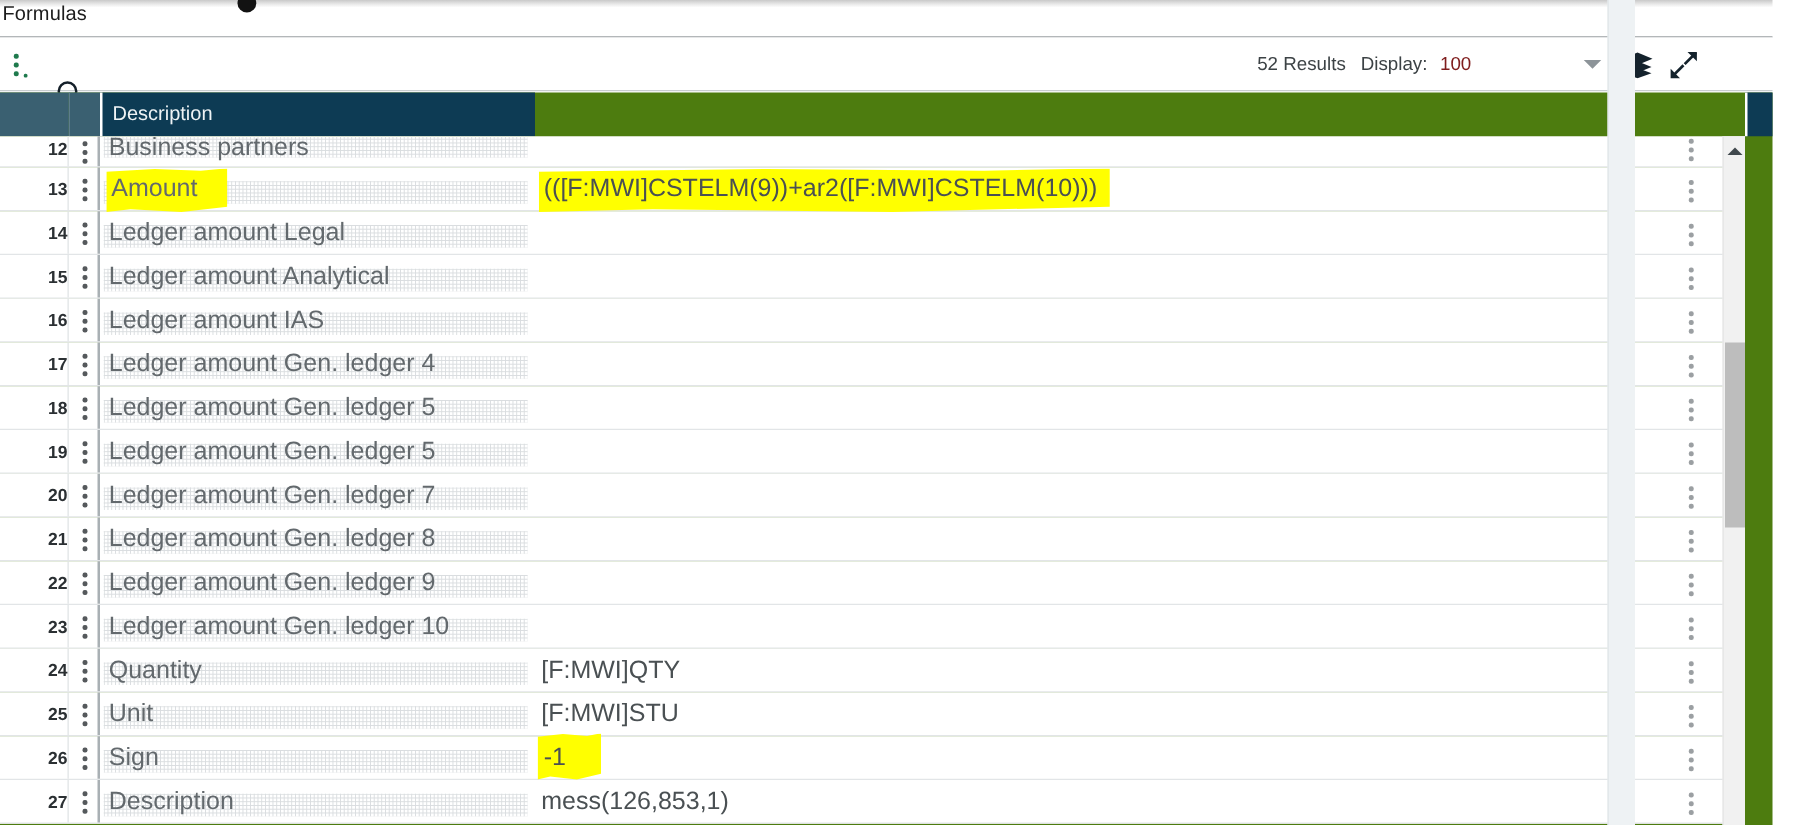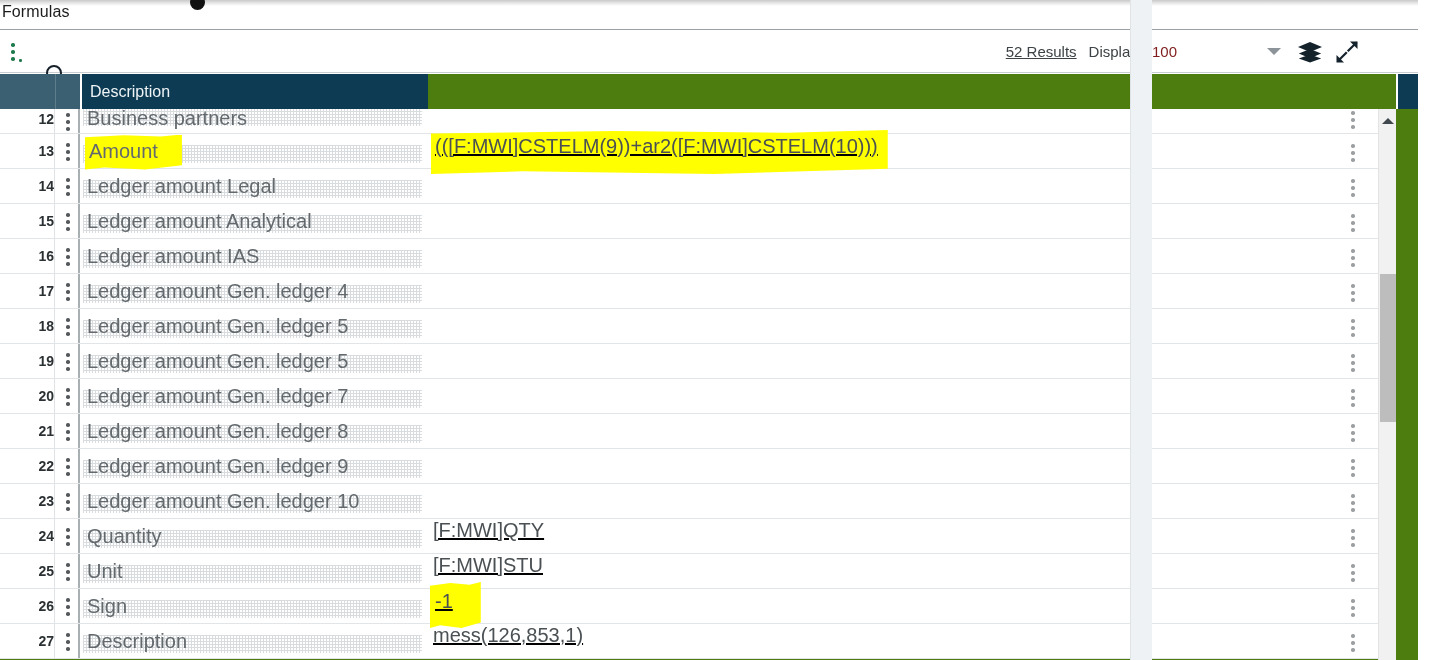--- a/index.html
+++ b/index.html
@@ -6,21 +6,21 @@
   html, body {
     margin: 0; padding: 0;
     width: 1440px; height: 660px;
     overflow: hidden;
     background: #ffffff;
     font-family: "Liberation Sans", sans-serif;
   }
 
   #app {
     position: relative;
-    width: 1152px; height: 660px;
+    width: 1308px; height: 660px;
     background: #ffffff;
   }
 
   
   .right-gutter {
     position: absolute; top: 0; right: 0;
     width: 22px; height: 660px;
     background: #eef2f4;
     border-left: 1px solid #dfe5e7;
   }
@@ -81,21 +81,21 @@
     width: 24px; height: 24px;
     cursor: pointer;
   }
 
   .tb-right {
     position: absolute; right: 55px; top: 0;
     height: 43px;
     display: flex; align-items: center; gap: 0;
   }
   .tb-results {
-    font-size: 15px; color: #3c4245; margin-right: 12px; white-space: nowrap; text-decoration: underline;
+    font-size: 15px; color: #3c4245; margin-right: 12px; white-space: nowrap;
   }
   .tb-display-label {
     font-size: 15px; color: #3c4245; margin-right: 10px; white-space: nowrap;
   }
   .tb-display-value {
     font-size: 15px; color: #7f1d1d; white-space: nowrap;
   }
   .tb-chevron {
     width: 26px; height: 43px; margin-left: 84px;
     display: flex; align-items: center; justify-content: center;
@@ -189,24 +189,23 @@
   .c-kebab i:nth-child(3) { top: 23px; }
 
   .c-desc {
     width: 348px; min-width: 348px;
     display: flex; align-items: center;
     padding-left: 7px;
     position: relative;
   }
   .c-form {
     flex: 1;
-    display: flex; 
+    display: flex; align-items: center;
     padding-left: 5px;
     position: relative;
-    text-decoration: underline;
   }
 
   
   .dotline {
     position: absolute; left: 3px; right: 6px; bottom: 5px;
     height: 18px;
     background-image:
       repeating-linear-gradient(to right, #d3d7da 0 1px, transparent 1px 3px),
       repeating-linear-gradient(to bottom, #d3d7da 0 1px, transparent 1px 3px);
     background-size: 3px 3px;

